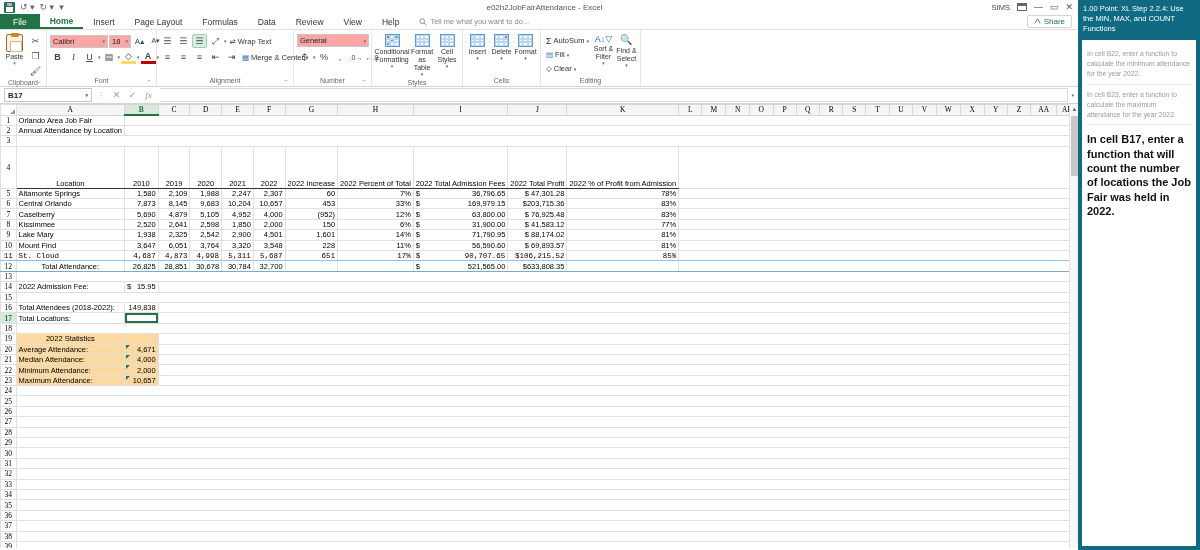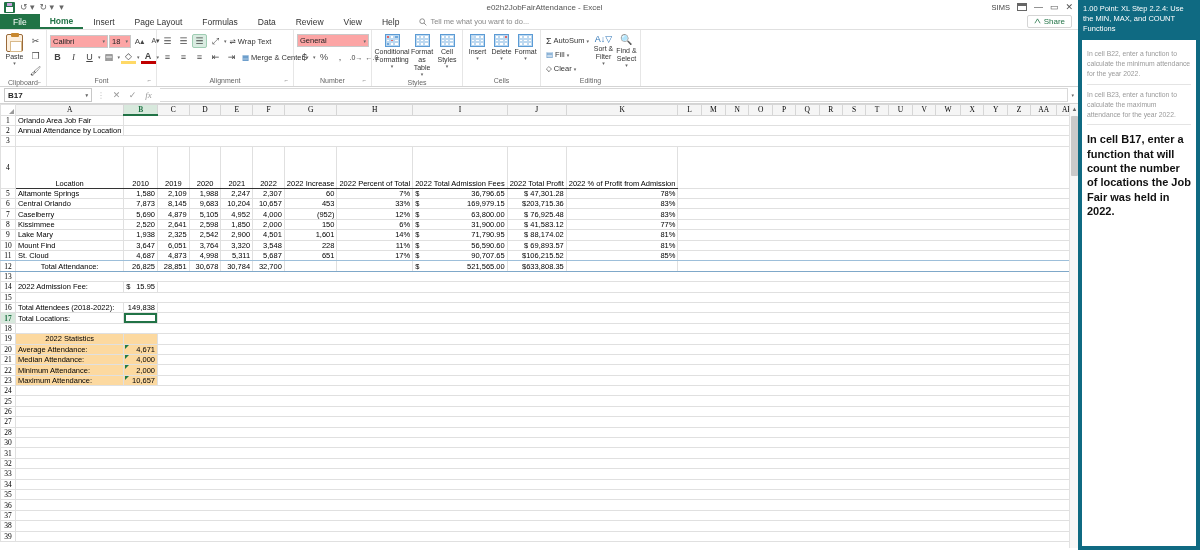--- a/index.html
+++ b/index.html
@@ -210,21 +210,21 @@
     border-left: 4px solid #1e7a45; border-bottom: 4px solid transparent;
   }
   .totrow td { border-top: 1px solid #7fa8c9 !important; border-bottom: 1px solid #7fa8c9 !important; }
   .selcell {
     outline: 2px solid #217346; outline-offset: -2px; position: relative;
   }
   .selcell::after {
     content: ""; position: absolute; right: -2px; bottom: -2px;
     width: 4px; height: 4px; background: #217346;
   }
-  .underline-row td { border-bottom: 1px solid #9dbfda !important; }
+  .underline-row td { border-bottom: 1px solid #9dbfda !important; font-family: Liberation Mono, monospace; }
 
   
   .vscroll {
     position: absolute; right: 0; top: 0; width: 9px; height: 444px;
     background: #f7f7f7; border-left: 1px solid #e2e2e2;
   }
   .vthumb { position: absolute; top: 12px; left: 1px; width: 7px; height: 60px; background: #c9c9c9; border-radius: 1px; }
   .vsarrow { position: absolute; left: 0; width: 9px; height: 11px; text-align: center; font-size: 6px; color: #666; line-height: 11px; }
 
   
@@ -877,20 +877,24 @@
             </tr>
           <tr>
               <td class="rowhead">27</td>
               <td colspan="28"></td>
             </tr>
           <tr>
               <td class="rowhead">28</td>
               <td colspan="28"></td>
             </tr>
           <tr>
+              <td class="rowhead">29</td>
+              <td colspan="28"></td>
+            </tr>
+          <tr>
               <td class="rowhead">30</td>
               <td colspan="28"></td>
             </tr>
           <tr>
               <td class="rowhead">31</td>
               <td colspan="28"></td>
             </tr>
           <tr>
               <td class="rowhead">32</td>
               <td colspan="28"></td>

